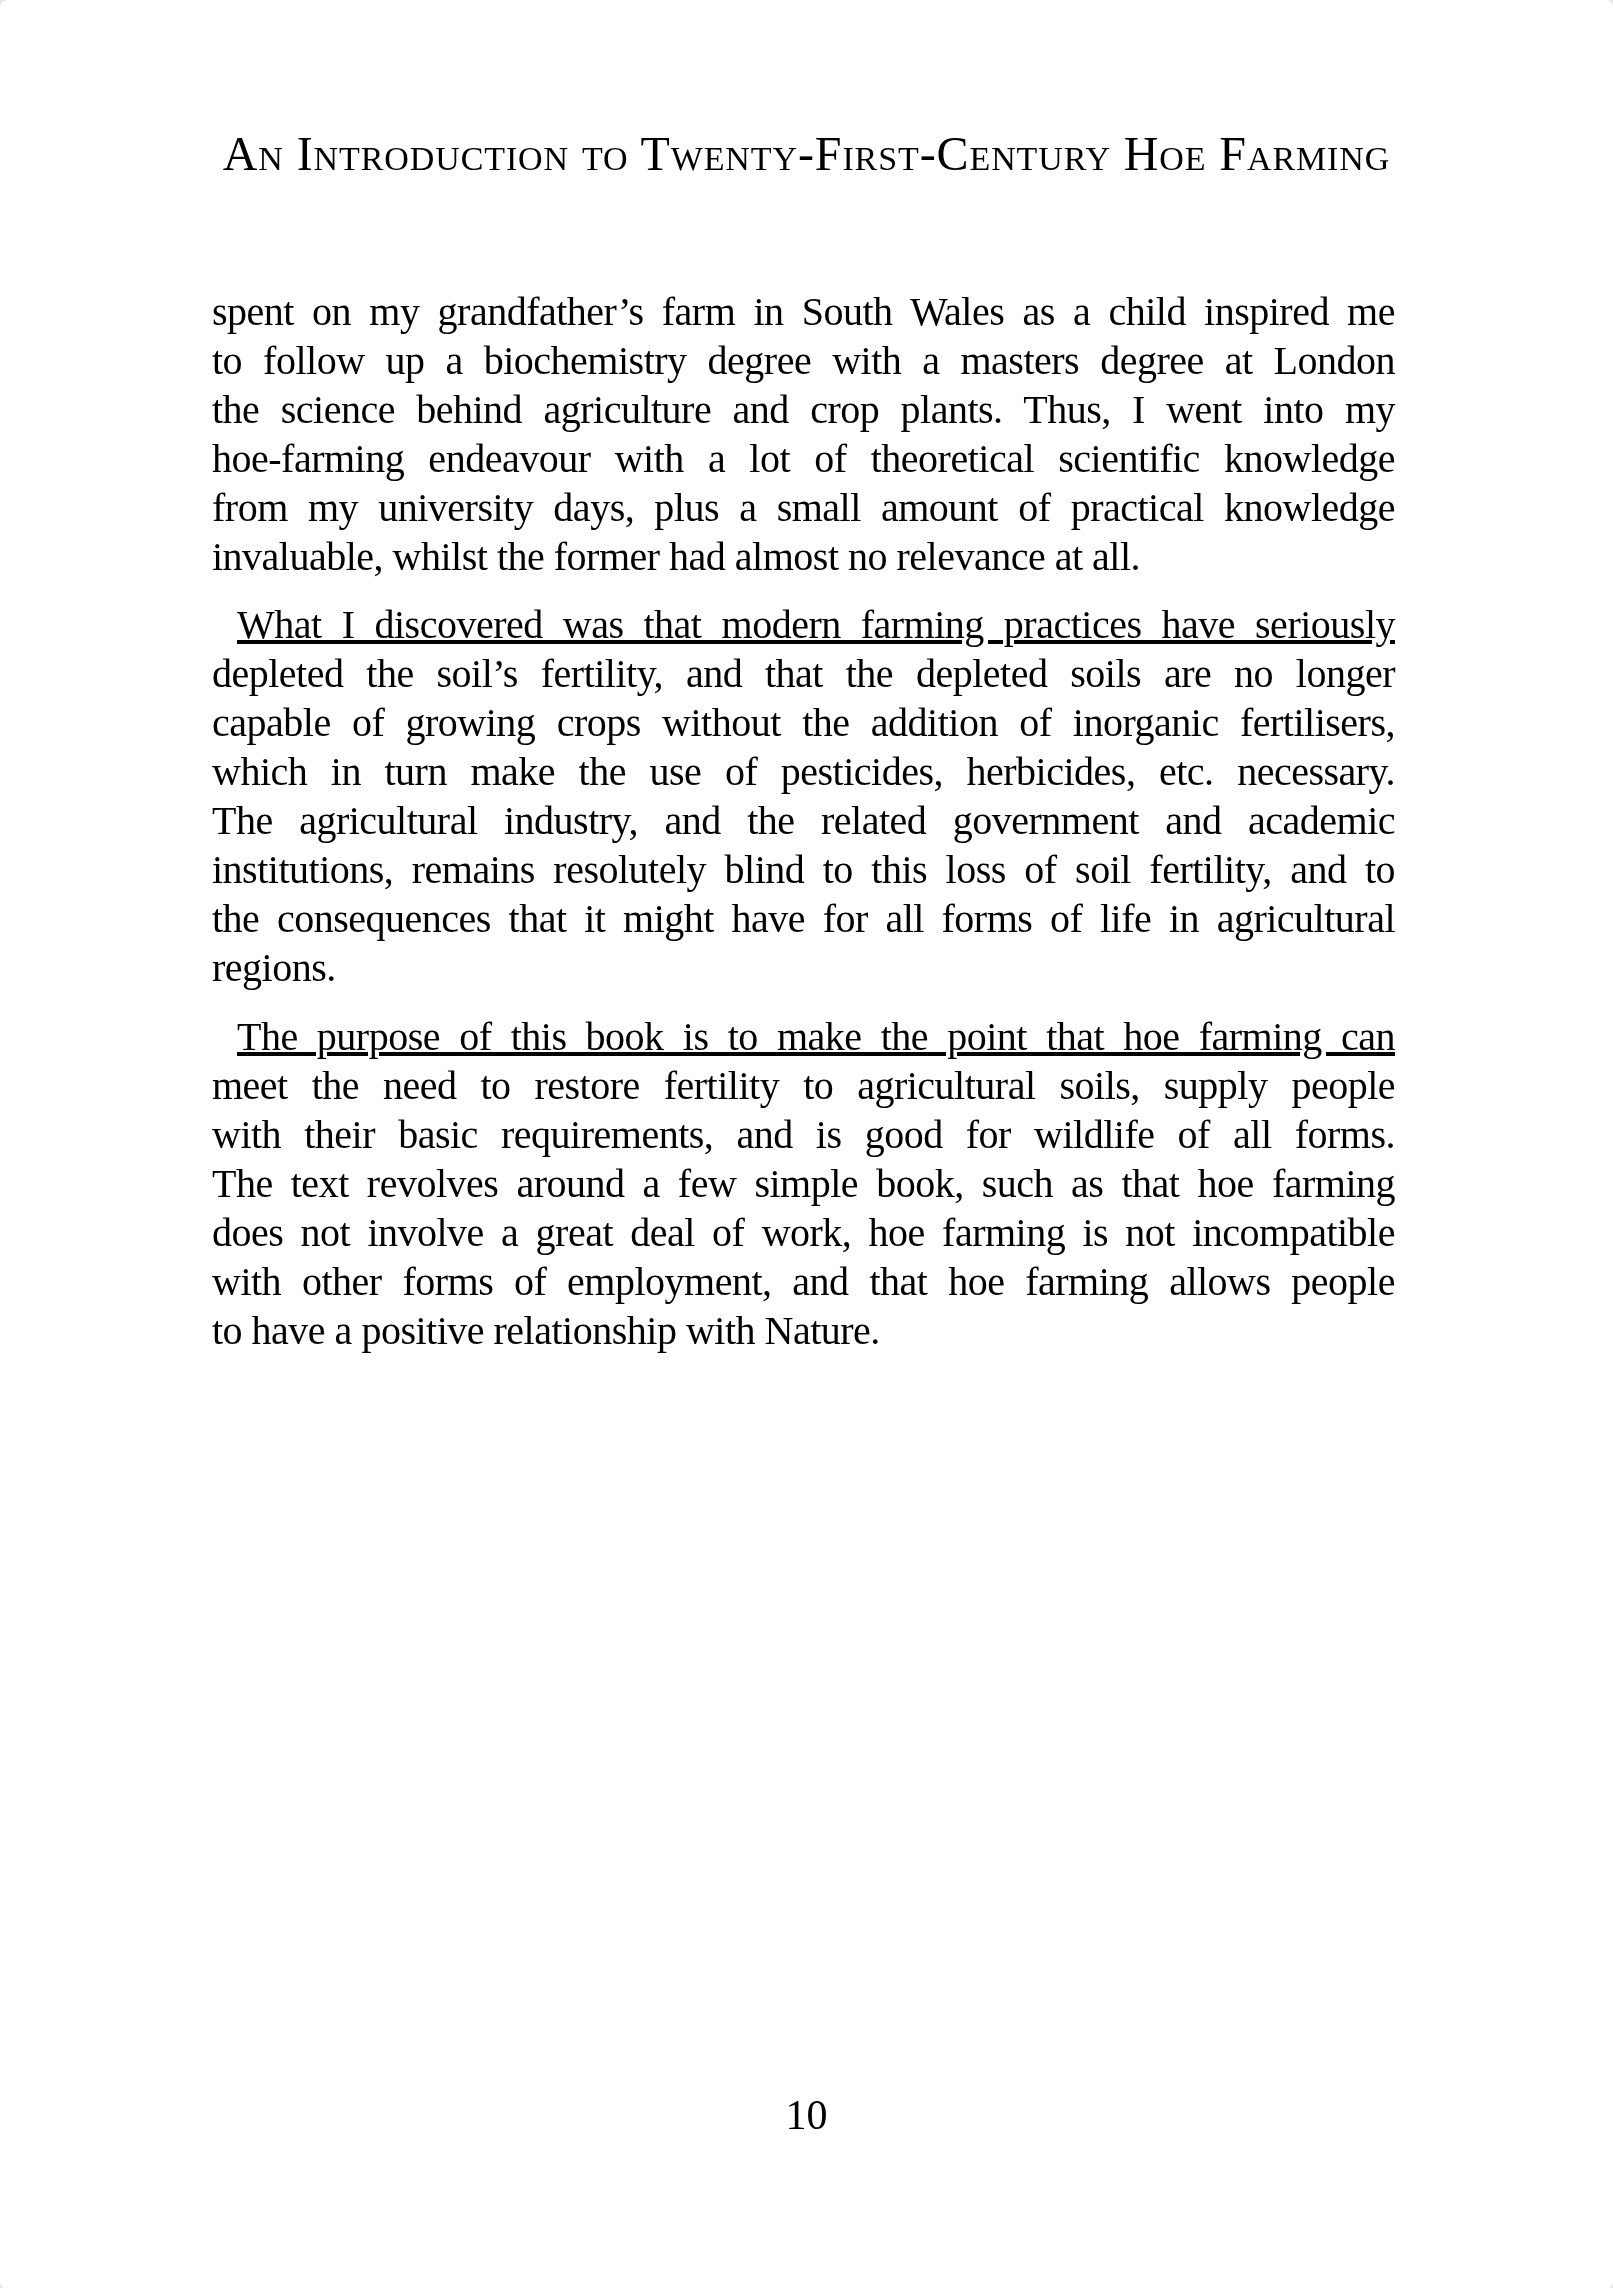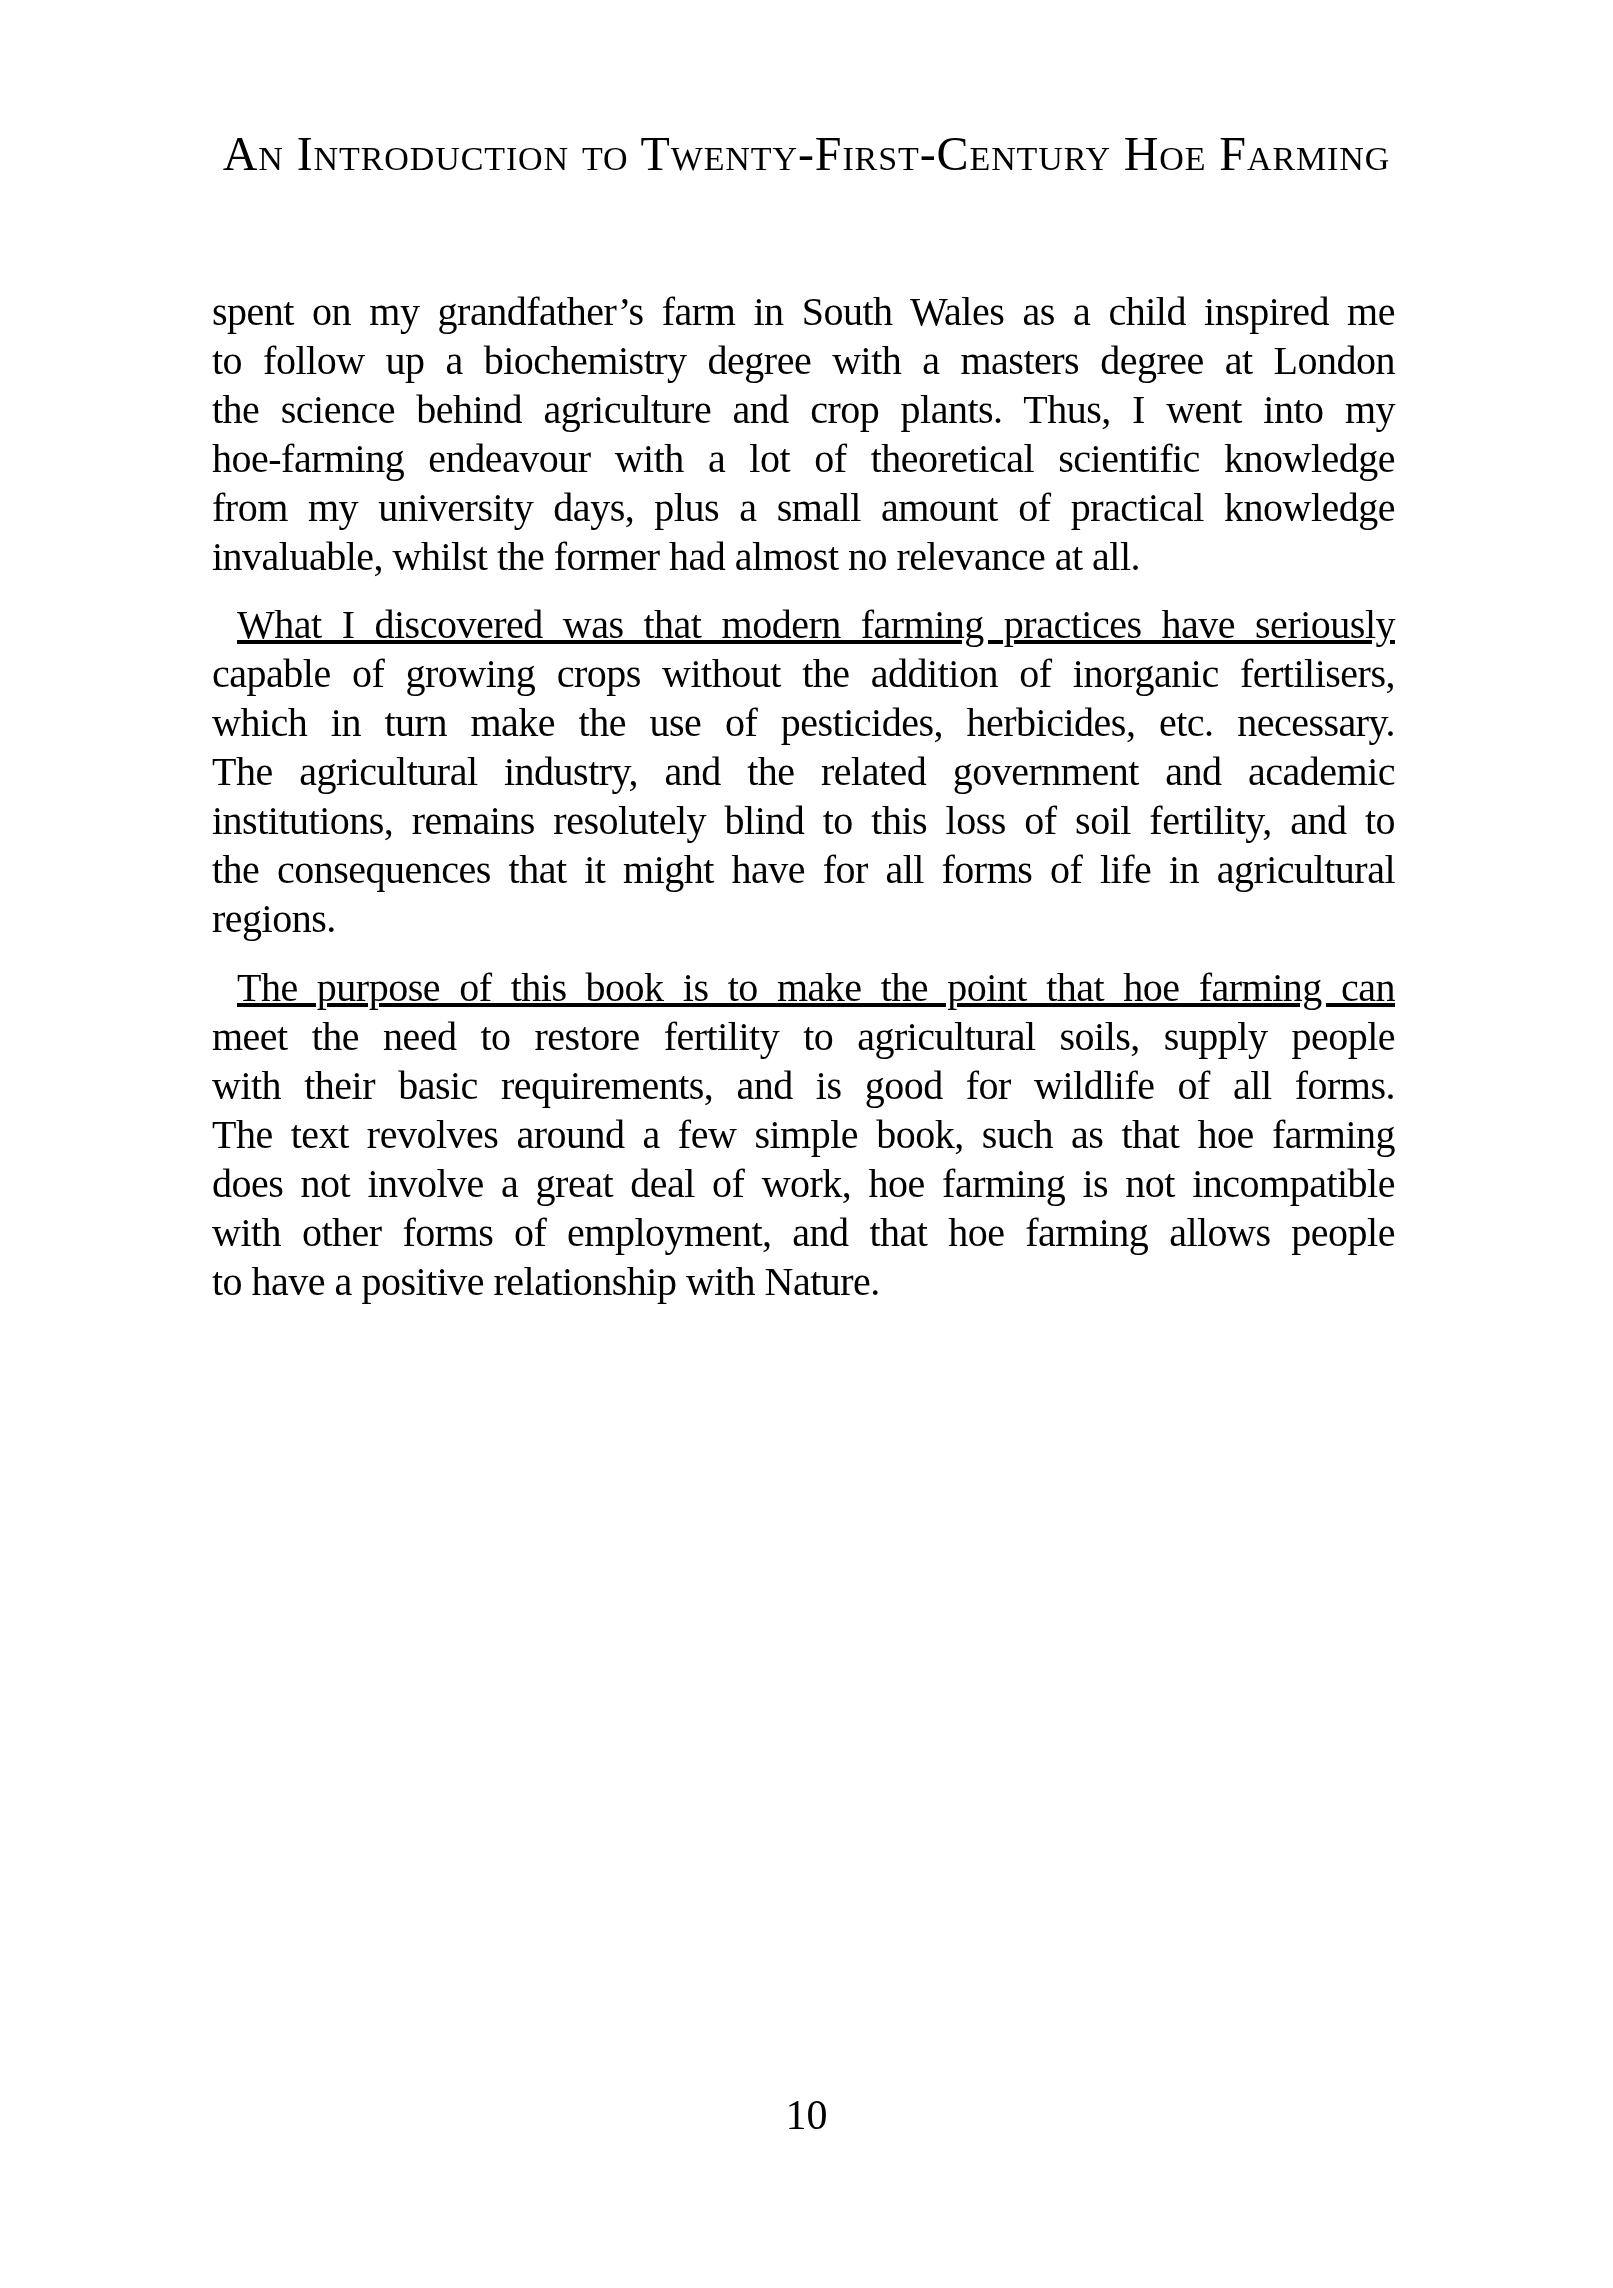--- a/index.html
+++ b/index.html
@@ -9,20 +9,21 @@
   }
   .page {
     position: relative;
     width: 1613px;
     height: 2289px;
     margin: 0 auto;
     background: #ffffff;
     color: #000000;
     font-family: "Liberation Serif", serif;
     overflow: hidden;
+    border-radius: 8px;
   }
   .running-header {
     position: absolute;
     top: 126px;
     left: 0;
     width: 100%;
     text-align: center;
     font-variant: small-caps;
     font-size: 48px;
     letter-spacing: 0.9px;
@@ -71,20 +72,21 @@
       <div class="para">
         <div class="line">spent on my grandfather’s farm in South Wales as a child inspired me</div>
         <div class="line">to follow up a biochemistry degree with a masters degree at London</div>
         <div class="line">the science behind agriculture and crop plants. Thus, I went into my</div>
         <div class="line">hoe-farming endeavour with a lot of theoretical scientific knowledge</div>
         <div class="line">from my university days, plus a small amount of practical knowledge</div>
         <div class="line last-line">invaluable, whilst the former had almost no relevance at all.</div>
       </div>
       <div class="para indent">
         <div class="line">What I discovered was that modern farming practices have seriously</div>
+        <div class="line">depleted the soil’s fertility, and that the depleted soils are no longer</div>
         <div class="line">capable of growing crops without the addition of inorganic fertilisers,</div>
         <div class="line">which in turn make the use of pesticides, herbicides, etc. necessary.</div>
         <div class="line">The agricultural industry, and the related government and academic</div>
         <div class="line">institutions, remains resolutely blind to this loss of soil fertility, and to</div>
         <div class="line">the consequences that it might have for all forms of life in agricultural</div>
         <div class="line last-line">regions.</div>
       </div>
       <div class="para indent">
         <div class="line">The purpose of this book is to make the point that hoe farming can</div>
         <div class="line">meet the need to restore fertility to agricultural soils, supply people</div>

